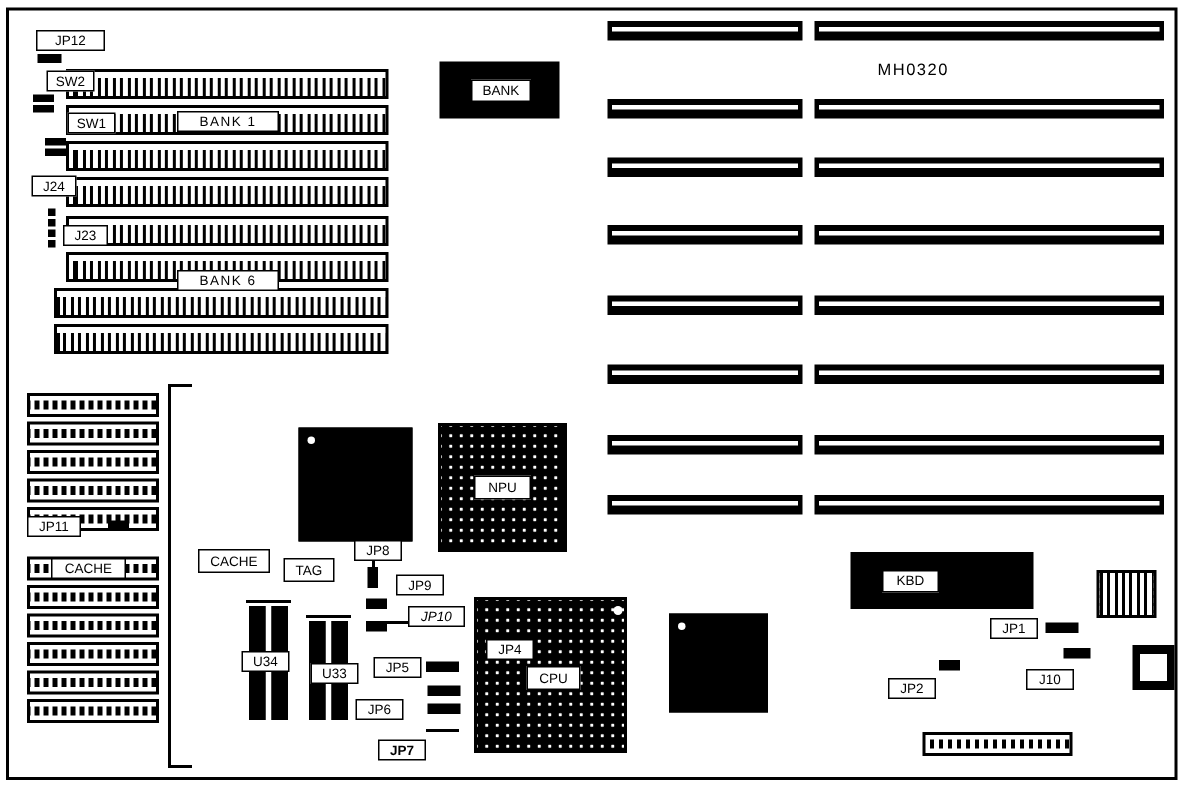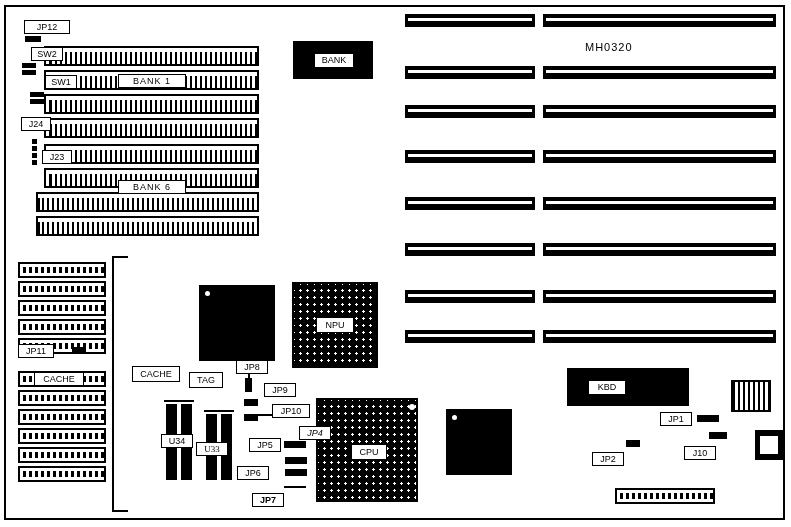--- a/index.html
+++ b/index.html
@@ -139,21 +139,21 @@
 
   <div class="lblbox" style="left:132px;top:366px;width:48px;height:16px;">CACHE</div>
   <div class="lblbox" style="left:189px;top:372px;width:34px;height:16px;">TAG</div>
 
   <div class="dip" style="left:166px;top:404px;width:11px;height:76px;"></div>
   <div class="dip" style="left:181px;top:404px;width:11px;height:76px;"></div>
   <div class="lblbox" style="left:161px;top:434px;width:32px;height:14px;">U34</div>
 
   <div class="dip" style="left:206px;top:414px;width:11px;height:66px;"></div>
   <div class="dip" style="left:221px;top:414px;width:11px;height:66px;"></div>
-  <div class="lblbox" style="left:196px;top:442px;width:32px;height:14px;font-family:Liberation Serif, serif;">U33</div>
+  <div class="lblbox" style="left:207px;top:442px;width:32px;height:14px;">U33</div>
 
   <div class="leader" style="left:164px;top:400px;width:30px;height:2px;"></div>
   <div class="leader" style="left:204px;top:410px;width:30px;height:2px;"></div>
 
   <div class="qfp" style="left:199px;top:285px;width:76px;height:76px;">
     <div class="corner"></div>
   </div>
 
   <div class="pga" style="left:292px;top:282px;width:86px;height:86px;"></div>
   <div class="lblbox" style="left:316px;top:317px;width:38px;height:16px;text-align:center;">NPU</div>
@@ -177,28 +177,28 @@
 
   <div class="hdr" style="left:615px;top:488px;width:100px;height:16px;"></div>
 
   <div class="lblbox" style="left:236px;top:360px;width:32px;height:14px;">JP8</div>
   <div class="blk" style="left:245px;top:378px;width:7px;height:14px;"></div>
   <div class="leader" style="left:248px;top:374px;width:2px;height:5px;"></div>
 
   <div class="lblbox" style="left:264px;top:383px;width:32px;height:14px;">JP9</div>
   <div class="blk" style="left:244px;top:399px;width:14px;height:7px;"></div>
 
-  <div class="lblbox" style="left:272px;top:404px;width:38px;height:14px;">JP10</div>
+  <div class="lblbox" style="left:272px;top:404px;width:38px;height:14px;font-style:italic;">JP10</div>
   <div class="blk" style="left:244px;top:414px;width:14px;height:7px;"></div>
   <div class="leader" style="left:258px;top:414px;width:14px;height:2px;"></div>
 
   <div class="lblbox" style="left:249px;top:438px;width:32px;height:14px;">JP5</div>
   <div class="blk" style="left:284px;top:441px;width:22px;height:7px;"></div>
 
-  <div class="lblbox" style="left:299px;top:426px;width:32px;height:14px;font-style:italic;">JP4</div>
+  <div class="lblbox" style="left:324px;top:426px;width:32px;height:14px;">JP4</div>
   <div class="blk" style="left:285px;top:457px;width:22px;height:7px;"></div>
 
   <div class="lblbox" style="left:237px;top:466px;width:32px;height:14px;">JP6</div>
   <div class="blk" style="left:285px;top:469px;width:22px;height:7px;"></div>
 
   <div class="lblbox" style="left:252px;top:493px;width:32px;height:14px;font-weight:bold;">JP7</div>
   <div class="leader" style="left:284px;top:486px;width:22px;height:2px;"></div>
 
   <div class="lblbox" style="left:660px;top:412px;width:32px;height:14px;">JP1</div>
   <div class="blk" style="left:697px;top:415px;width:22px;height:7px;"></div>

